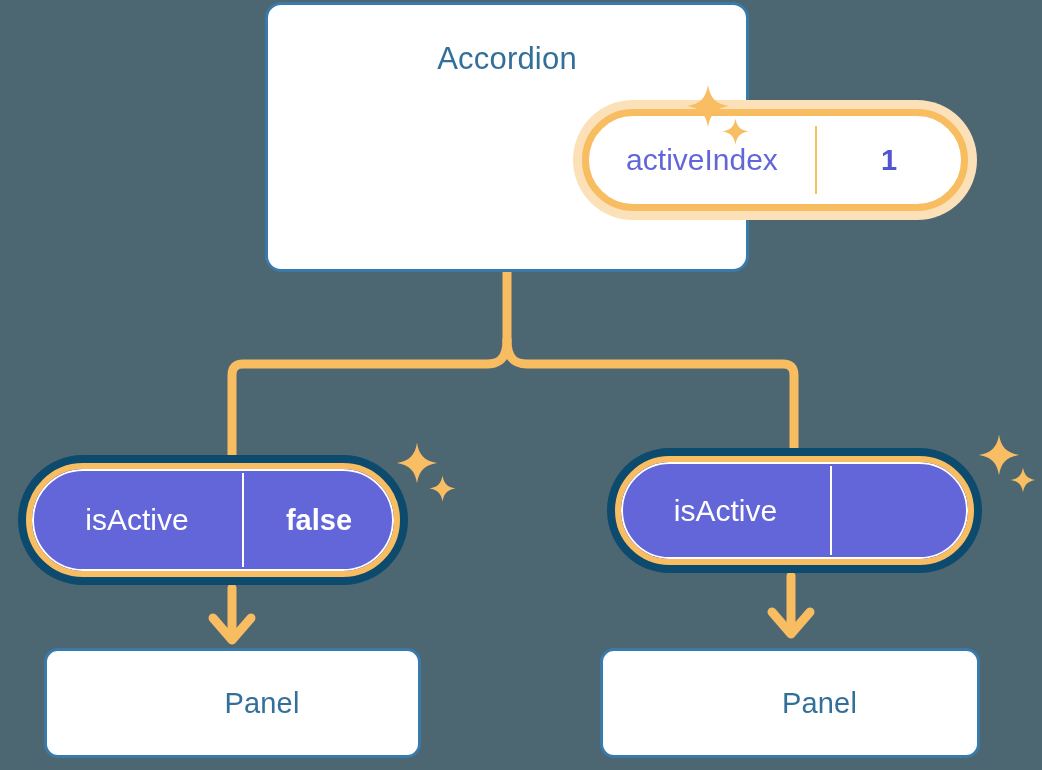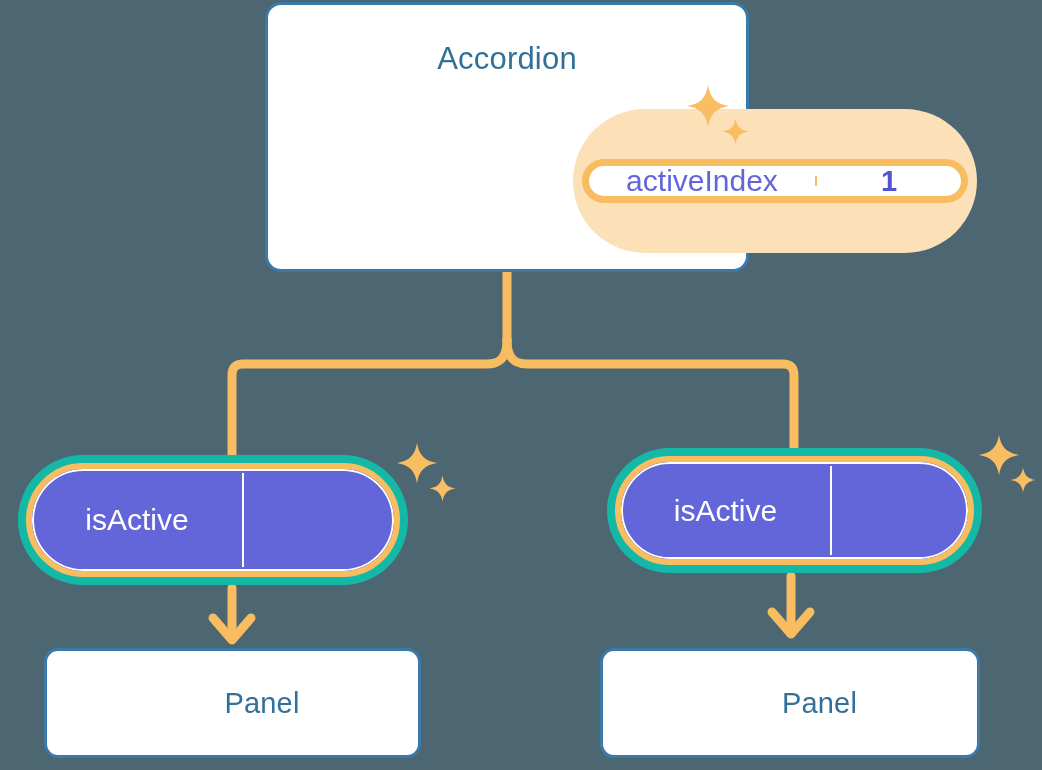--- a/index.html
+++ b/index.html
@@ -134,21 +134,21 @@
   }
   .pill.light .pill-divider {
     width: 2px;
     background: #f8bc61;
     align-self: stretch;
     margin: 10px 0;
   }
 
   
   .pill.solid {
-    background: #14b8a6;
+    background: #0c4a6e;
     padding: 8px;
   }
   .pill.solid .pill-inner {
     background: #6366d8;
     border: 6px solid #f8bc61;
     position: relative;
   }
   .pill.solid .pill-inner::after {
     content: "";
     position: absolute;
@@ -170,24 +170,23 @@
   .pill.solid .pill-divider {
     width: 2px;
     background: #ffffff;
     align-self: stretch;
     margin: 4px 0;
   }
 
   
   #pill-activeindex {
     left: 305px;
-    top: 104px;
+    top: 95px;
     width: 404px;
-    height: 144px;
-    align-items: center;
+    height: 120px;
   }
   #pill-activeindex .pill-key { flex: 0 0 226px; }
   #pill-activeindex .pill-val { flex: 1 1 auto; }
 
   #pill-isactive-false {
     left: 18px;
     top: 455px;
     width: 390px;
     height: 130px;
   }
@@ -257,20 +256,21 @@
     </svg>
     <svg class="sparkle" style="left:36px;top:34px;width:27px;height:27px" viewBox="0 0 100 100">
       <path d="M50 2 C55 32 68 45 98 50 C68 55 55 68 50 98 C45 68 32 55 2 50 C32 45 45 32 50 2 Z"></path>
     </svg>
   </div>
 
   <div class="pill solid" id="pill-isactive-false">
     <div class="pill-inner">
       <div class="pill-key">isActive</div>
       <div class="pill-divider"></div>
+      <div class="pill-val">false</div>
     </div>
   </div>
 
   <div class="sparkle-group" id="sparkles-false">
     <svg class="sparkle" style="left:0;top:0;width:42px;height:42px" viewBox="0 0 100 100">
       <path d="M50 2 C55 32 68 45 98 50 C68 55 55 68 50 98 C45 68 32 55 2 50 C32 45 45 32 50 2 Z"></path>
     </svg>
     <svg class="sparkle" style="left:33px;top:33px;width:27px;height:27px" viewBox="0 0 100 100">
       <path d="M50 2 C55 32 68 45 98 50 C68 55 55 68 50 98 C45 68 32 55 2 50 C32 45 45 32 50 2 Z"></path>
     </svg>

